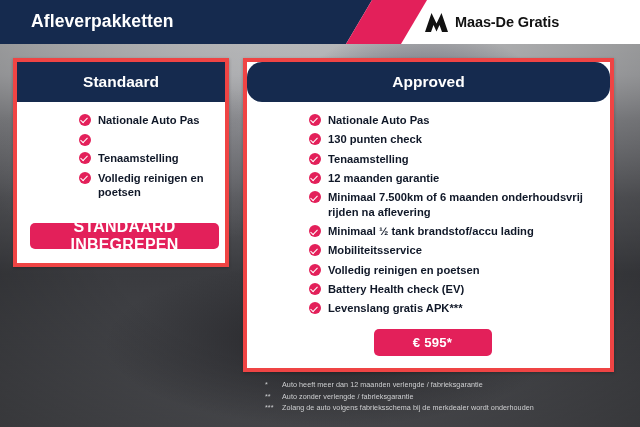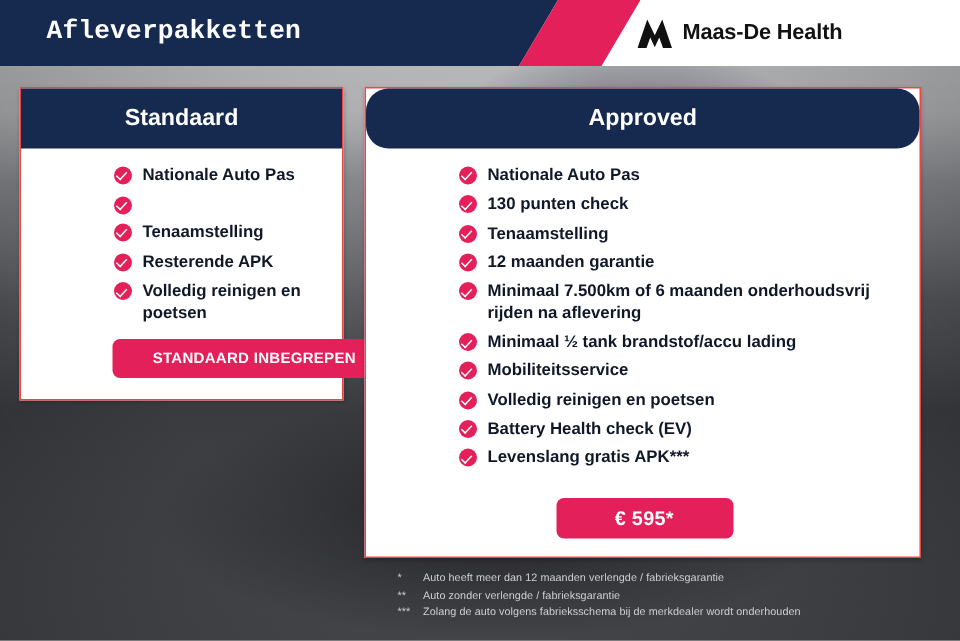--- a/index.html
+++ b/index.html
@@ -58,21 +58,20 @@
     background: #e3205a;
     clip-path: polygon(372px 0, 427px 0, 401px 100%, 346px 100%);
   }
   .header-title {
     position: absolute;
     left: 31px; top: 11px;
     font-size: 17.5px;
     font-weight: bold;
     color: #ffffff;
     letter-spacing: 0.1px;
-    font-family: Liberation Mono, monospace;
   }
   .brand {
     position: absolute;
     left: 425px; top: 10px;
     height: 24px;
     display: flex;
     align-items: center;
     gap: 7px;
   }
   .brand-mark {
@@ -84,21 +83,21 @@
     font-weight: bold;
     color: #121212;
     letter-spacing: -0.1px;
     white-space: nowrap;
   }
 
   
   .card {
     position: absolute;
     background: #ffffff;
-    border: 1px solid #ef4444;
+    border: 4px solid #ef4444;
     box-shadow: 0 1px 3px rgba(0,0,0,0.25);
   }
   .card-standaard { left: 13px; top: 58px; width: 216px; height: 209px; }
   .card-approved  { left: 243px; top: 58px; width: 371px; height: 314px; }
 
   .card-head {
     background: #152a4e;
     color: #ffffff;
     text-align: center;
     font-weight: bold;
@@ -161,22 +160,21 @@
     display: flex;
     align-items: center;
     justify-content: center;
     letter-spacing: 0.2px;
     cursor: pointer;
   }
   .btn-standaard {
     position: absolute;
     left: 13px; bottom: 14px;
     width: 189px; height: 26px;
-    font-size: 10px;
-    margin-left: 48px;
+    font-size: 16px;
   }
   .price-row {
     position: absolute;
     left: 0; bottom: 12px;
     width: 371px;
     display: flex;
     justify-content: center;
     gap: 22px;
   }
   .btn-price {
@@ -218,45 +216,41 @@
   <div class="header">
     <div class="header-navy"></div>
     <div class="header-pink"></div>
 
     <div class="header-title">Afleverpakketten</div>
 
     <div class="brand">
       <svg class="brand-mark" viewBox="0 0 46 38">
         <polygon points="0,38 13,0 23,21 33,0 46,38 34,38 29,24 23,37 17,24 12,38" fill="#111111"></polygon>
       </svg>
-      <span class="brand-name">Maas-De Health</span>
+      <span class="brand-name">Maas-De Gratis</span>
     </div>
   </div>
 
   <div class="card card-standaard">
     <div class="card-head">Standaard</div>
     <div class="card-body">
       <ul class="features">
         <li>
           <span class="check"></span>
           <span class="feature-text">Nationale Auto Pas</span>
         </li>
         <li>
           <span class="check"></span>
         </li>
         <li>
           <span class="check"></span>
           <span class="feature-text">Tenaamstelling</span>
         </li>
         <li>
           <span class="check"></span>
-          <span class="feature-text">Resterende APK</span>
-        </li>
-        <li>
-          <span class="check"></span>
           <span class="feature-text">Volledig reinigen en poetsen</span>
         </li>
       </ul>
     </div>
     <div class="btn-pink btn-standaard">STANDAARD INBEGREPEN</div>
   </div>
 
   <div class="card card-approved">
     <div class="card-head">Approved</div>
     <div class="card-body">

